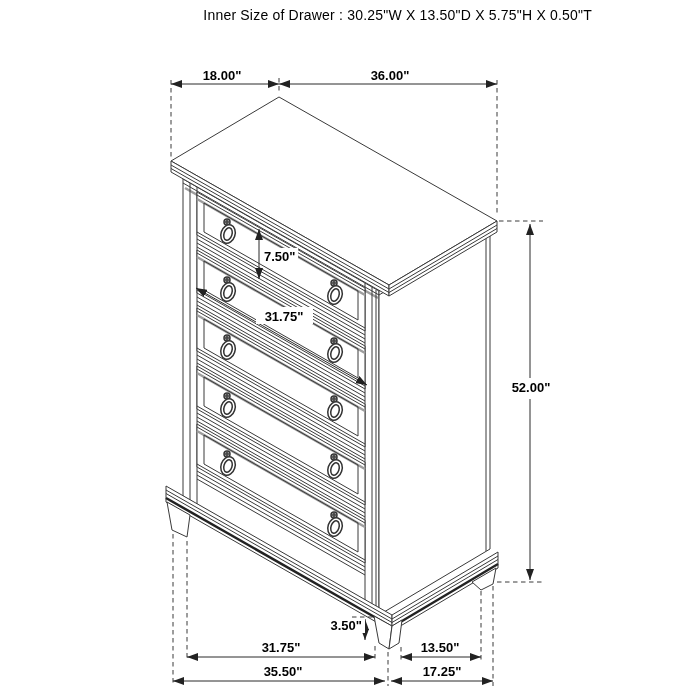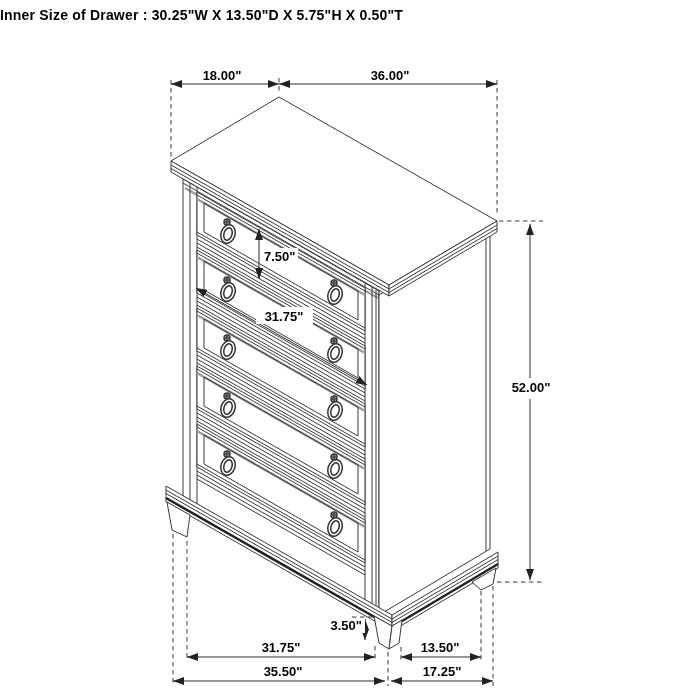--- a/index.html
+++ b/index.html
@@ -1,19 +1,19 @@
 <!DOCTYPE html>
 <html><head>
 <meta charset="utf-8">
 <style>
   html,body{margin:0;padding:0;background:#fff;}
   .canvas{position:relative;width:700px;height:700px;background:#ffffff;overflow:hidden;
           font-family:"Liberation Sans",sans-serif;}
-  .title{position:absolute;top:7px;left:0;width:592px;text-align:left;
-         font-size:14px;font-weight:bold;color:#000;letter-spacing:.2px;}
+  .title{position:absolute;top:7px;left:0;width:592px;text-align:right;
+         font-size:14px;font-weight:normal;color:#000;letter-spacing:.2px;}
   svg{position:absolute;left:0;top:0;}
   .ln{stroke:#3a3a3a;stroke-width:1;fill:none;}
   .fw{stroke:#3a3a3a;stroke-width:1;fill:#ffffff;}
   .gray{stroke:#9d9d9d;stroke-width:2.5;fill:none;}
   .thick{stroke:#222;stroke-width:2.5;fill:none;}
   .dash{stroke:#3a3a3a;stroke-width:1;fill:none;stroke-dasharray:4.5 3.5;}
   .dim{stroke:#2a2a2a;stroke-width:1;fill:none;}
   .pull{stroke:#333;stroke-width:1.5;fill:#fff;}
   .dim-label{font-family:"Liberation Sans",sans-serif;font-size:13px;font-weight:bold;fill:#000;}
   .bg{fill:#fff;stroke:none;}

